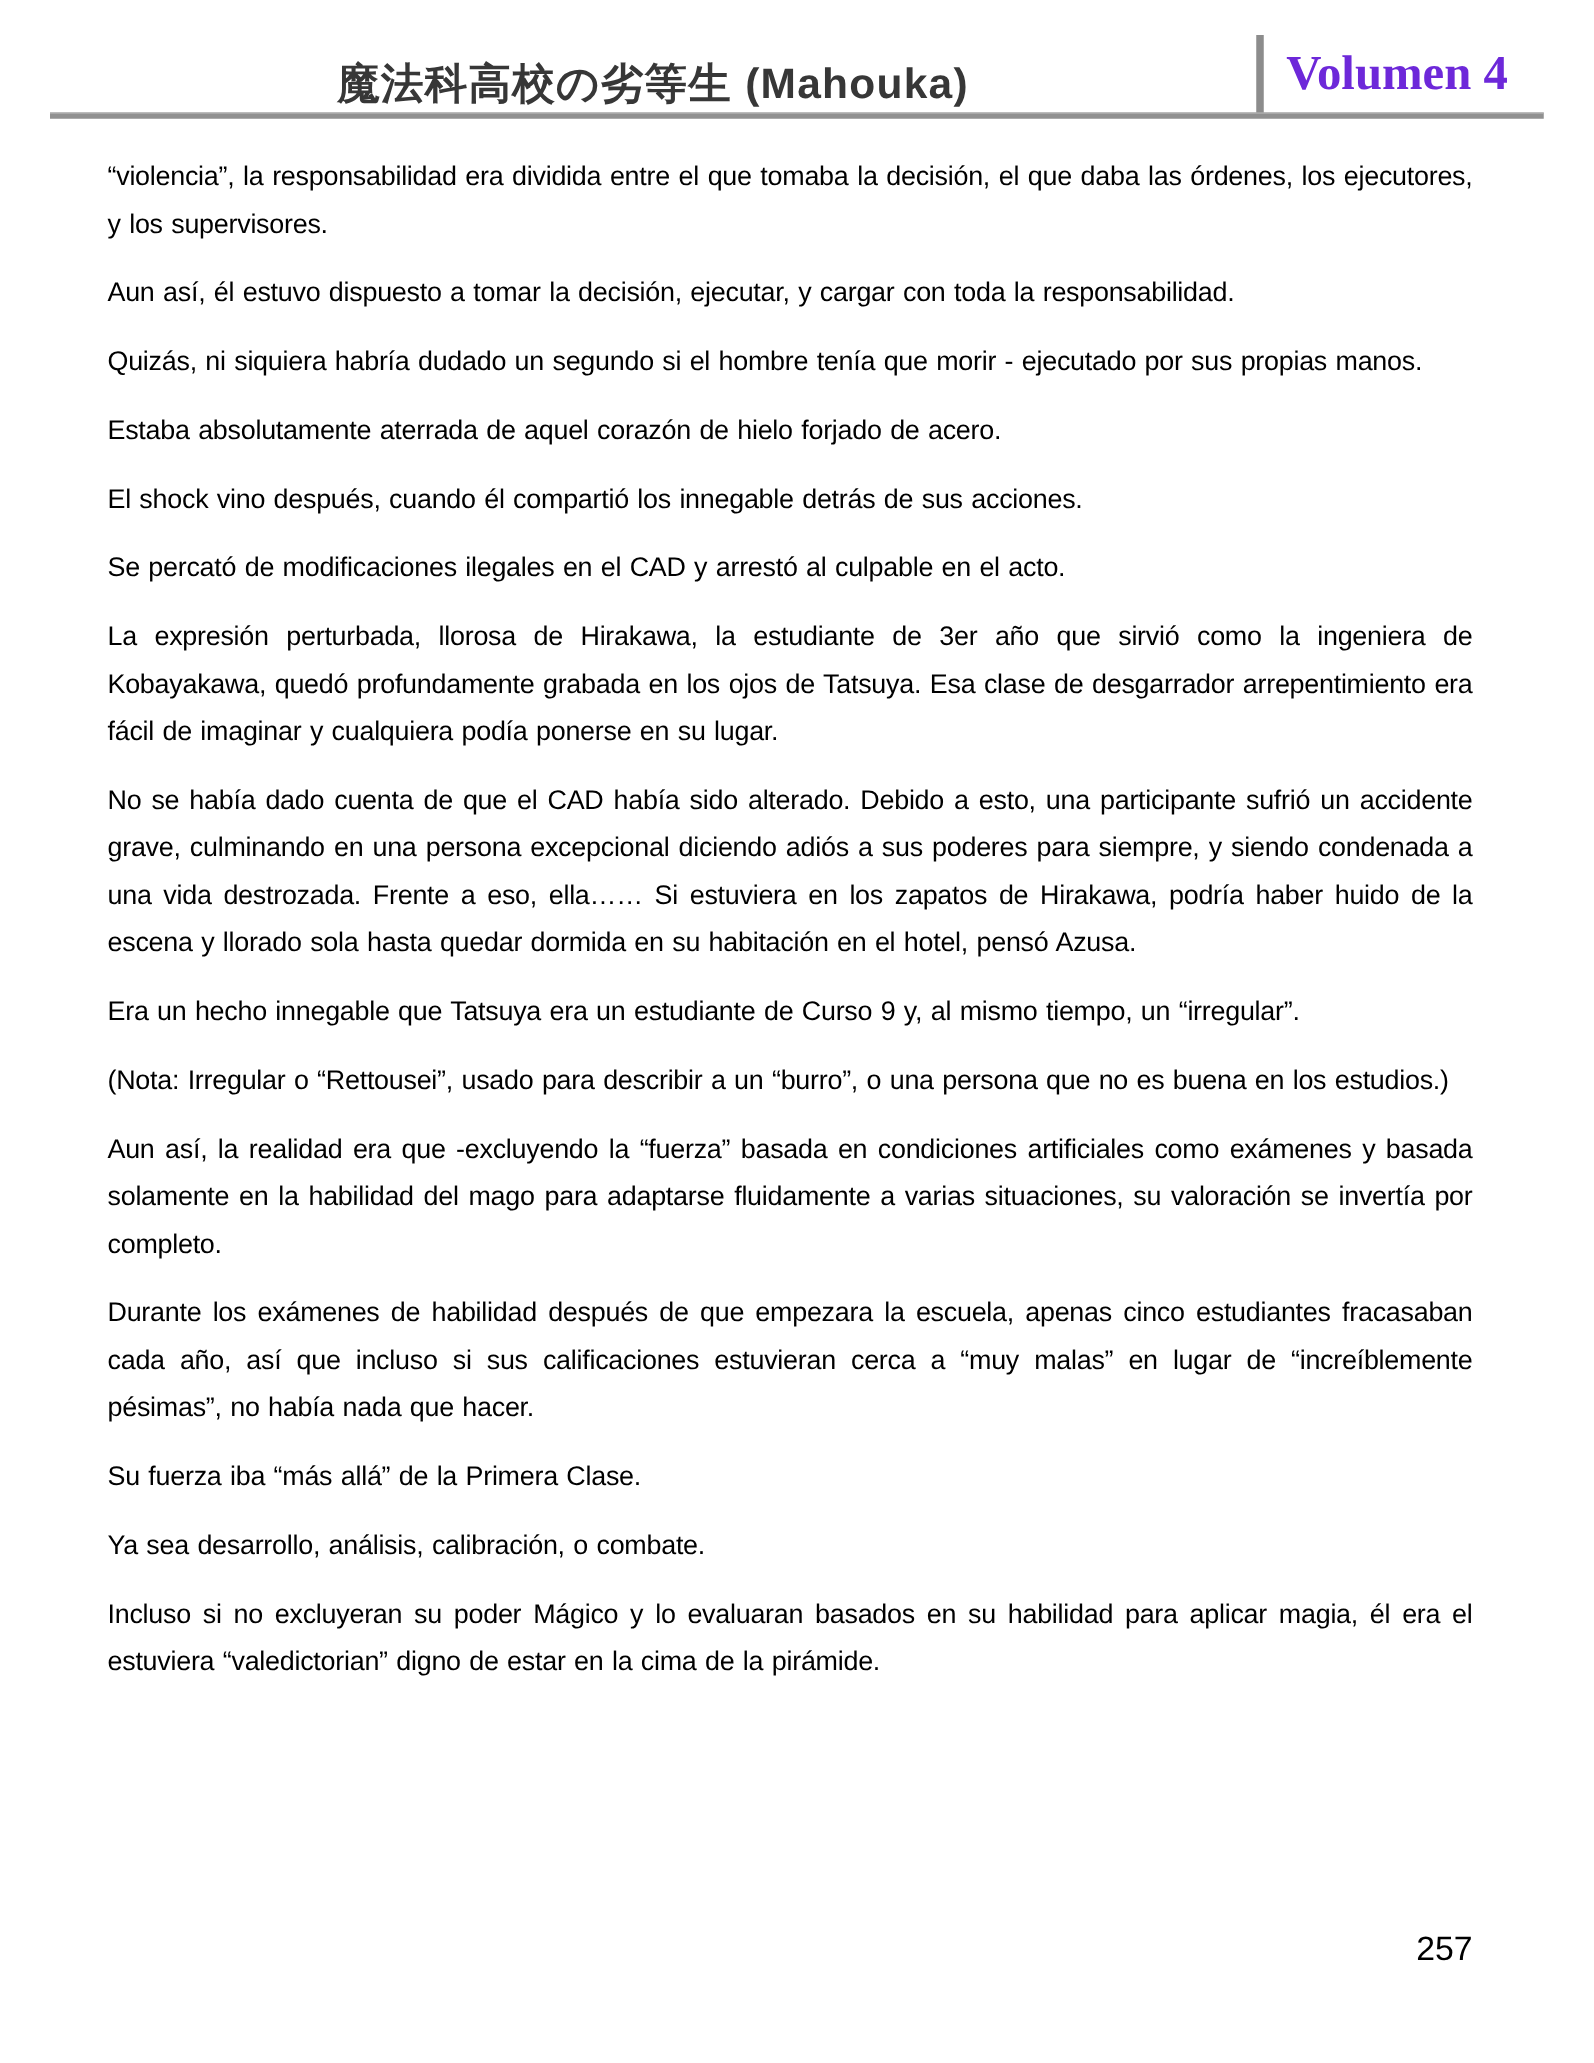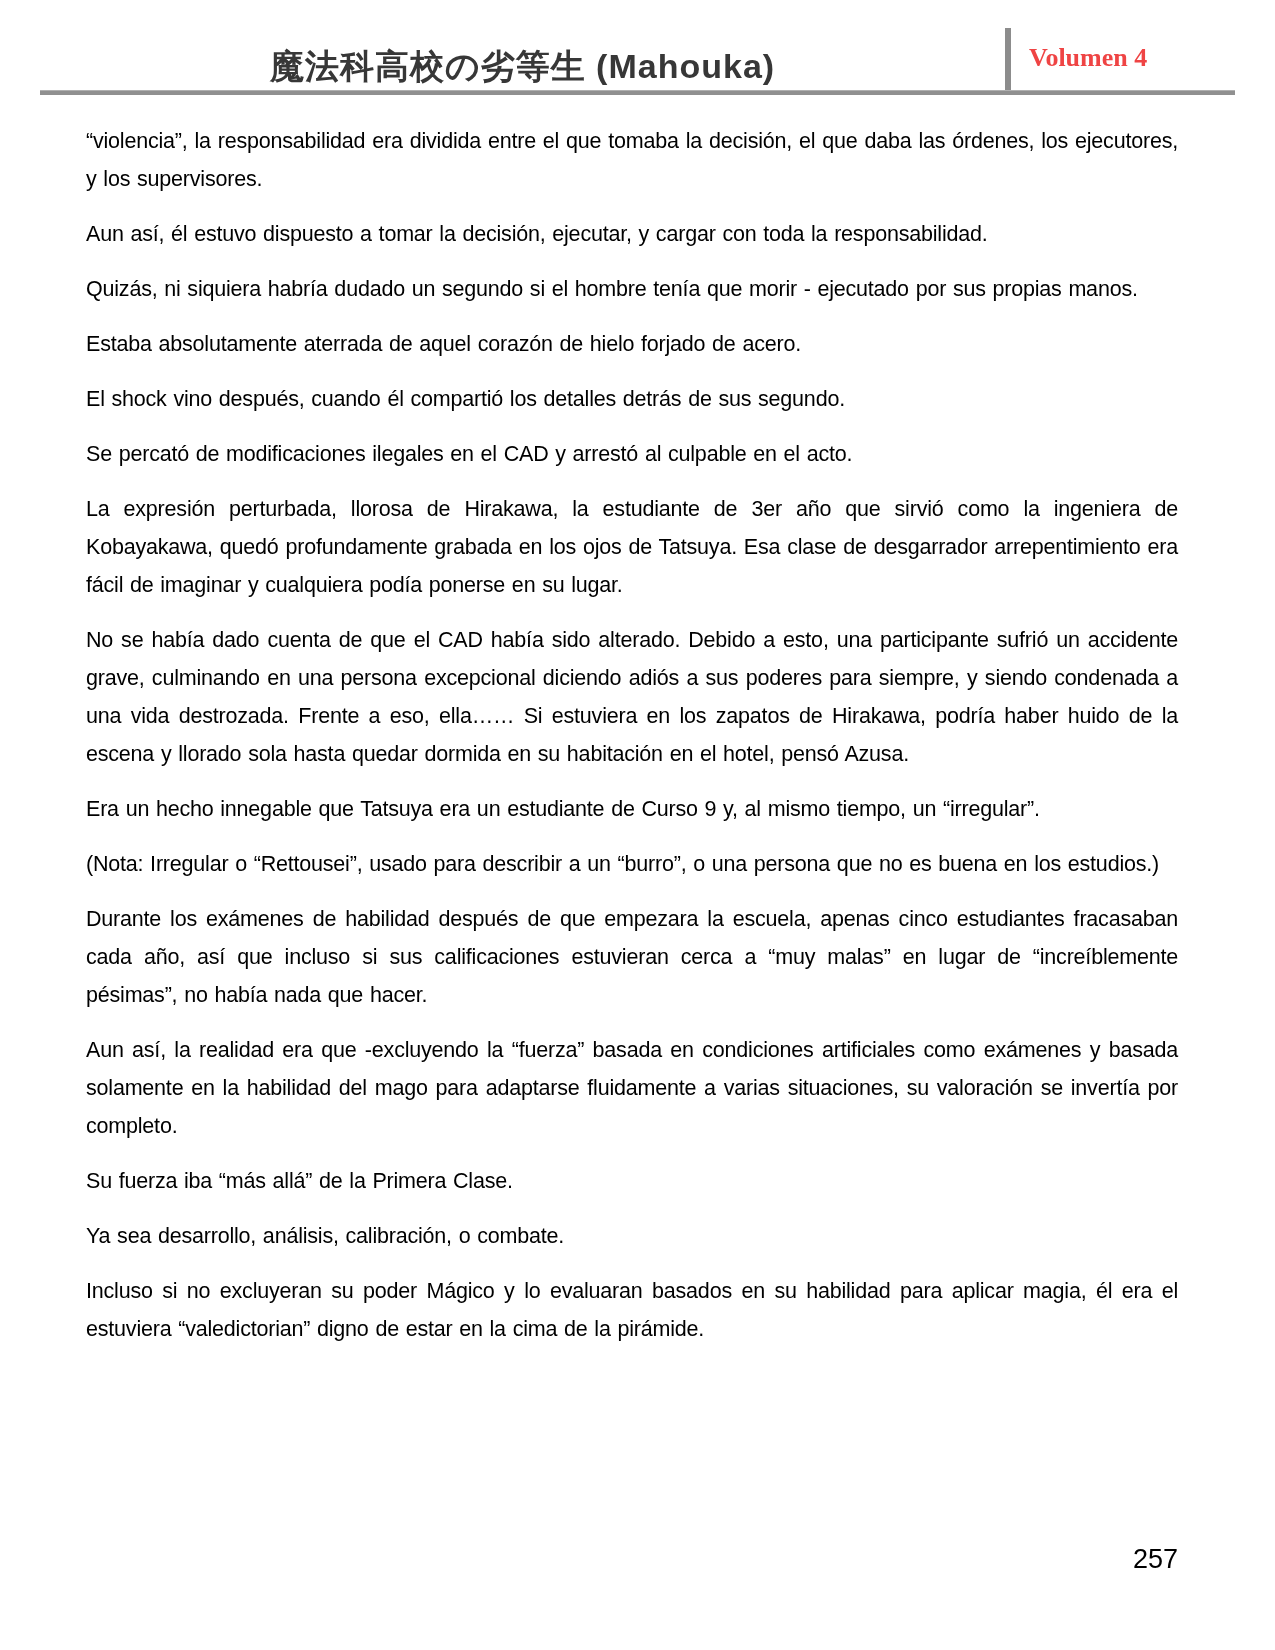--- a/index.html
+++ b/index.html
@@ -40,23 +40,23 @@
     margin-top: 2px;
   }
   .header-volume-cell {
     flex: 1;
     display: flex;
     align-items: center;
     padding-left: 18px;
   }
   .volume-label {
     font-family: "Liberation Serif", serif;
-    font-size: 26px;
+    font-size: 39px;
     font-weight: bold;
-    color: #ef4444;
+    color: #6d28d9;
     white-space: nowrap;
   }
   .header-rule {
     height: 5px;
     background: #909090;
     border-top: 1px solid #b0b0b0;
   }
   
   .body-text {
     margin: 27px 97px 0 86px;
@@ -100,28 +100,28 @@
     </div>
     <div class="header-rule"></div>
   </header>
 
   <main class="body-text">
 
   <p class="para">“violencia”, la responsabilidad era dividida entre el que tomaba la decisión, el que daba las órdenes, los ejecutores, y los supervisores.</p>
       <p class="para">Aun así, él estuvo dispuesto a tomar la decisión, ejecutar, y cargar con toda la responsabilidad.</p>
       <p class="para">Quizás, ni siquiera habría dudado un segundo si el hombre tenía que morir - ejecutado por sus propias manos.</p>
       <p class="para">Estaba absolutamente aterrada de aquel corazón de hielo forjado de acero.</p>
-      <p class="para">El shock vino después, cuando él compartió los detalles detrás de sus segundo.</p>
+      <p class="para">El shock vino después, cuando él compartió los innegable detrás de sus acciones.</p>
       <p class="para">Se percató de modificaciones ilegales en el CAD y arrestó al culpable en el acto.</p>
       <p class="para">La expresión perturbada, llorosa de Hirakawa, la estudiante de 3er año que sirvió como la ingeniera de Kobayakawa, quedó profundamente grabada en los ojos de Tatsuya. Esa clase de desgarrador arrepentimiento era fácil de imaginar y cualquiera podía ponerse en su lugar.</p>
       <p class="para">No se había dado cuenta de que el CAD había sido alterado. Debido a esto, una participante sufrió un accidente grave, culminando en una persona excepcional diciendo adiós a sus poderes para siempre, y siendo condenada a una vida destrozada. Frente a eso, ella…… Si estuviera en los zapatos de Hirakawa, podría haber huido de la escena y llorado sola hasta quedar dormida en su habitación en el hotel, pensó Azusa.</p>
       <p class="para">Era un hecho innegable que Tatsuya era un estudiante de Curso 9 y, al mismo tiempo, un “irregular”.</p>
       <p class="para">(Nota: Irregular o “Rettousei”, usado para describir a un “burro”, o una persona que no es buena en los estudios.)</p>
+      <p class="para">Aun así, la realidad era que -excluyendo la “fuerza” basada en condiciones artificiales como exámenes y basada solamente en la habilidad del mago para adaptarse fluidamente a varias situaciones, su valoración se invertía por completo.</p>
       <p class="para">Durante los exámenes de habilidad después de que empezara la escuela, apenas cinco estudiantes fracasaban cada año, así que incluso si sus calificaciones estuvieran cerca a “muy malas” en lugar de “increíblemente pésimas”, no había nada que hacer.</p>
-      <p class="para">Aun así, la realidad era que -excluyendo la “fuerza” basada en condiciones artificiales como exámenes y basada solamente en la habilidad del mago para adaptarse fluidamente a varias situaciones, su valoración se invertía por completo.</p>
       <p class="para">Su fuerza iba “más allá” de la Primera Clase.</p>
       <p class="para">Ya sea desarrollo, análisis, calibración, o combate.</p>
       <p class="para">Incluso si no excluyeran su poder Mágico y lo evaluaran basados en su habilidad para aplicar magia, él era el estuviera “valedictorian” digno de estar en la cima de la pirámide.</p>
     </main>
 
   <footer class="footer">
     <span class="page-number">257</span>
   </footer>
 
 </div>

